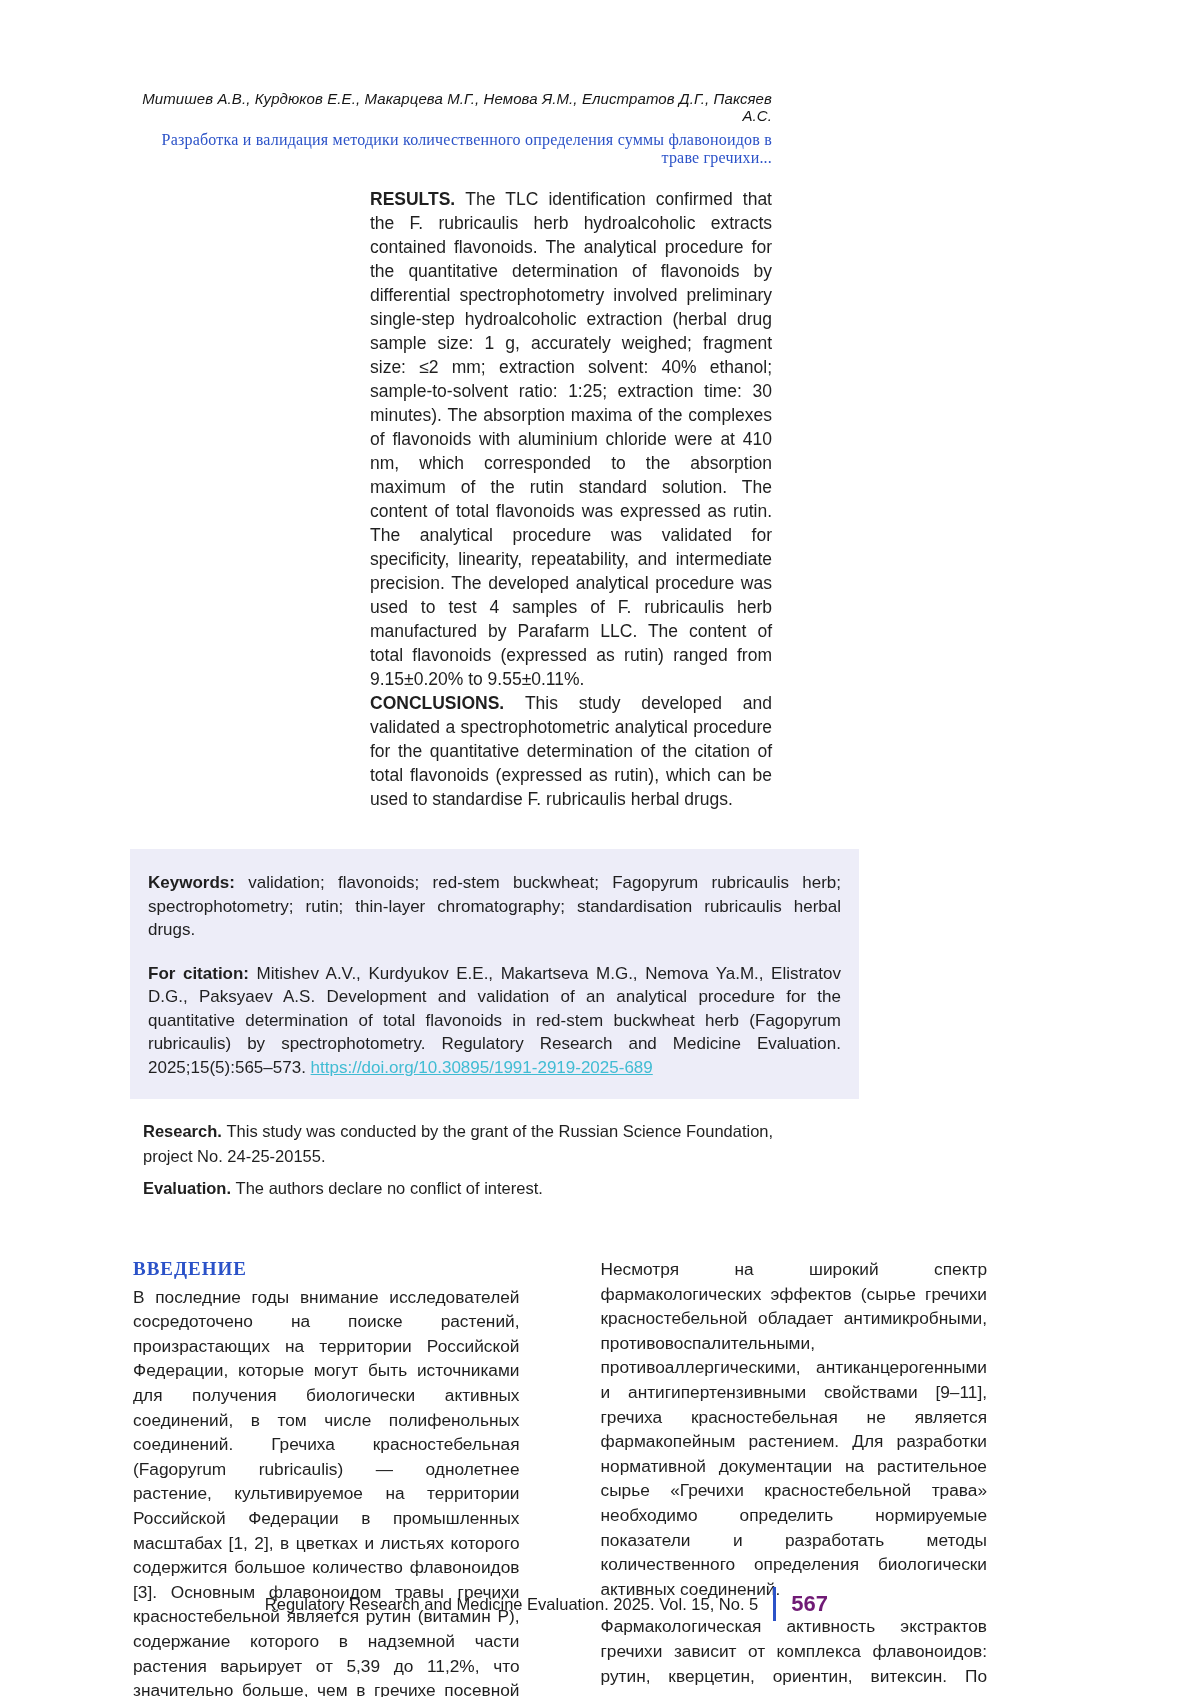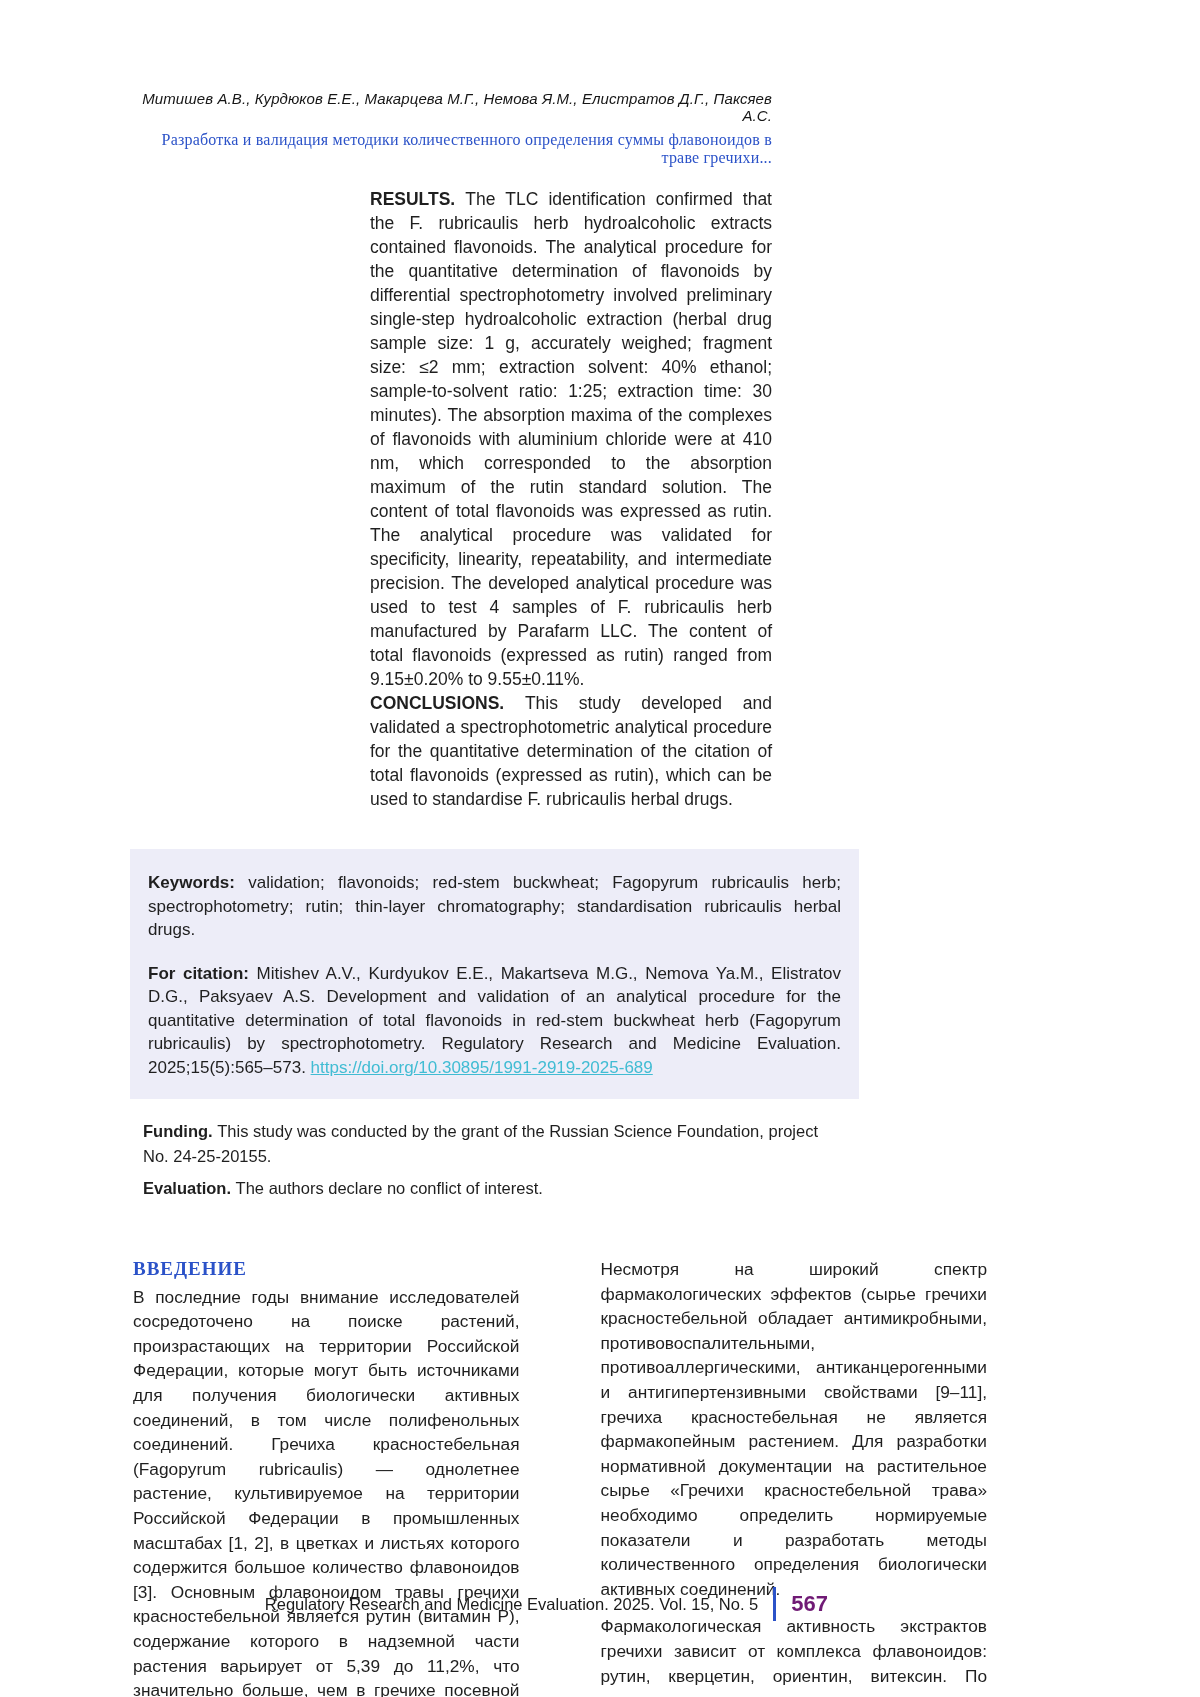--- a/index.html
+++ b/index.html
@@ -91,21 +91,21 @@
     <p><span class="seg-b">RESULTS. </span><span>The TLC identification confirmed that the </span><span class="seg-i">F. rubricaulis</span><span> herb hydroalcoholic extracts contained flavonoids. The analytical procedure for the quantitative determination of flavonoids by differential spectrophotometry involved preliminary single-step hydroalcoholic extraction (herbal drug sample size: 1 g, accurately weighed; fragment size: ≤2 mm; extraction solvent: 40% ethanol; sample-to-solvent ratio: 1:25; extraction time: 30 minutes). The absorption maxima of the complexes of flavonoids with aluminium chloride were at 410 nm, which corresponded to the absorption maximum of the rutin standard solution. The content of total flavonoids was expressed as rutin. The analytical procedure was validated for specificity, linearity, repeatability, and intermediate precision. The developed analytical procedure was used to test 4 samples of </span><span class="seg-i">F. rubricaulis</span><span> herb manufactured by Parafarm LLC. The content of total flavonoids (expressed as rutin) ranged from 9.15±0.20% to 9.55±0.11%.</span></p>
     <p><span class="seg-b">CONCLUSIONS. </span><span>This study developed and validated a spectrophotometric analytical procedure for the quantitative determination of the citation of total flavonoids (expressed as rutin), which can be used to standardise </span><span class="seg-i">F. rubricaulis</span><span> herbal drugs.</span></p>
   </div>
 
   <div class="infobox" lang="en">
     <p class="keywords"><span class="seg-b">Keywords: </span><span>validation; flavonoids; red-stem buckwheat; </span><span class="seg-i">Fagopyrum rubricaulis</span><span> herb; spectrophotometry; rutin; thin-layer chromatography; standardisation rubricaulis herbal drugs.</span></p>
     <p class="citation"><span class="seg-b">For citation: </span><span>Mitishev A.V., Kurdyukov E.E., Makartseva M.G., Nemova Ya.M., Elistratov D.G., Paksyaev A.S. Development and validation of an analytical procedure for the quantitative determination of total flavonoids in red-stem buckwheat herb (</span><span class="seg-i">Fagopyrum rubricaulis</span><span>) by spectrophotometry. </span><span class="seg-i">Regulatory Research and Medicine Evaluation.</span><span> 2025;15(5):565–573. </span><a class="doi-link" href="#">https://doi.org/10.30895/1991-2919-2025-689</a></p>
   </div>
 
   <div class="funding-block" lang="en">
-    <p><span class="seg-b">Funding. </span><span>This study was conducted by the grant of the Russian Science Foundation, project No. 24-25-20155.</span></p>
+    <p><span class="seg-b">Research. </span><span>This study was conducted by the grant of the Russian Science Foundation, project No. 24-25-20155.</span></p>
     <p><span class="seg-b">Evaluation. </span><span>The authors declare no conflict of interest.</span></p>
   </div>
 
   <div class="columns">
     <div class="col" lang="ru">
       <div class="col-heading">ВВЕДЕНИЕ</div>
       <p><span>В последние годы внимание исследователей сосредоточено на поиске растений, произрастающих на территории Российской Федерации, которые могут быть источниками для получения биологически активных соединений, в том числе полифенольных соединений. Гречиха красностебельная (</span><span class="seg-i">Fagopyrum rubricaulis</span><span>) — однолетнее растение, культивируемое на территории Российской Федерации в промышленных масштабах [1, 2], в цветках и листьях которого содержится большое количество флавоноидов [3]. Основным флавоноидом травы гречихи красностебельной является рутин (витамин Р), содержание которого в надземной части растения варьирует от 5,39 до 11,2%, что значительно больше, чем в гречихе посевной (до 4,01%) [4]. В траве гречихи красностебельной также присутствуют кверцетин, изокверцетин, ориентин, витексин и другие флавоноиды [5]. Помимо флавоноидов в надземной части обнаружены фенилпропаноиды (хлорогеновая и кофейная кислоты) и фенолкарбоновые кислоты (протокатеховая, галловая) [6]. Плоды гречихи красностебельной характеризуются высоким содержанием белков, углеводов, жирных и органических кислот [7], витаминами группы В и каротиноидами [8]. Минеральный состав представлен солями кальция, меди, железа, фосфора.</span></p>
     </div>
     <div class="col" lang="ru">
       <p>Несмотря на широкий спектр фармакологических эффектов (сырье гречихи красностебельной обладает антимикробными, противовоспалительными, противоаллергическими, антиканцерогенными и антигипертензивными свойствами [9–11], гречиха красностебельная не является фармакопейным растением. Для разработки нормативной документации на растительное сырье «Гречихи красностебельной трава» необходимо определить нормируемые показатели и разработать методы количественного определения биологически активных соединений.</p>

